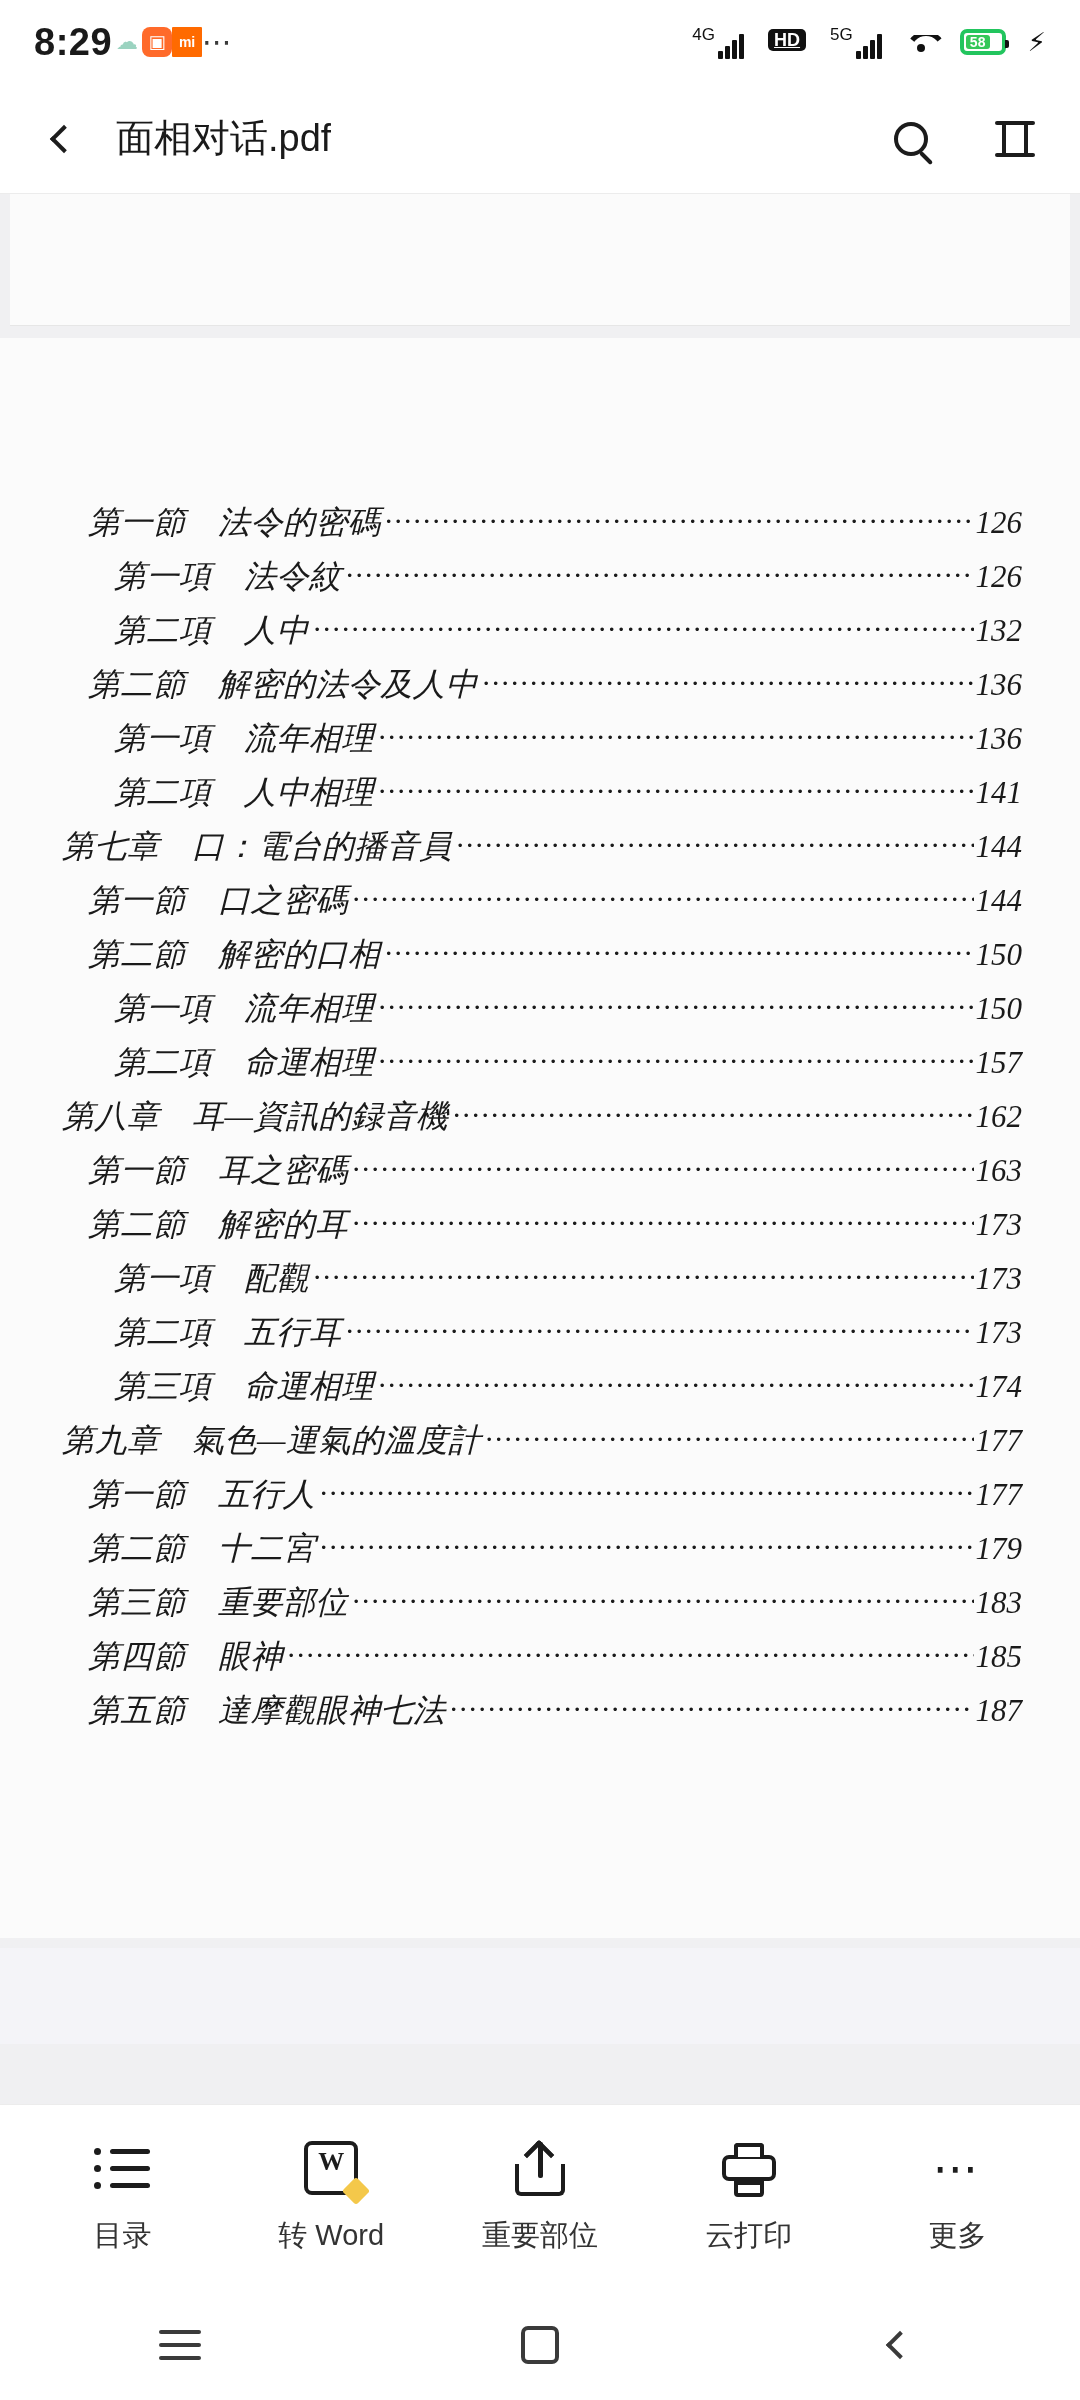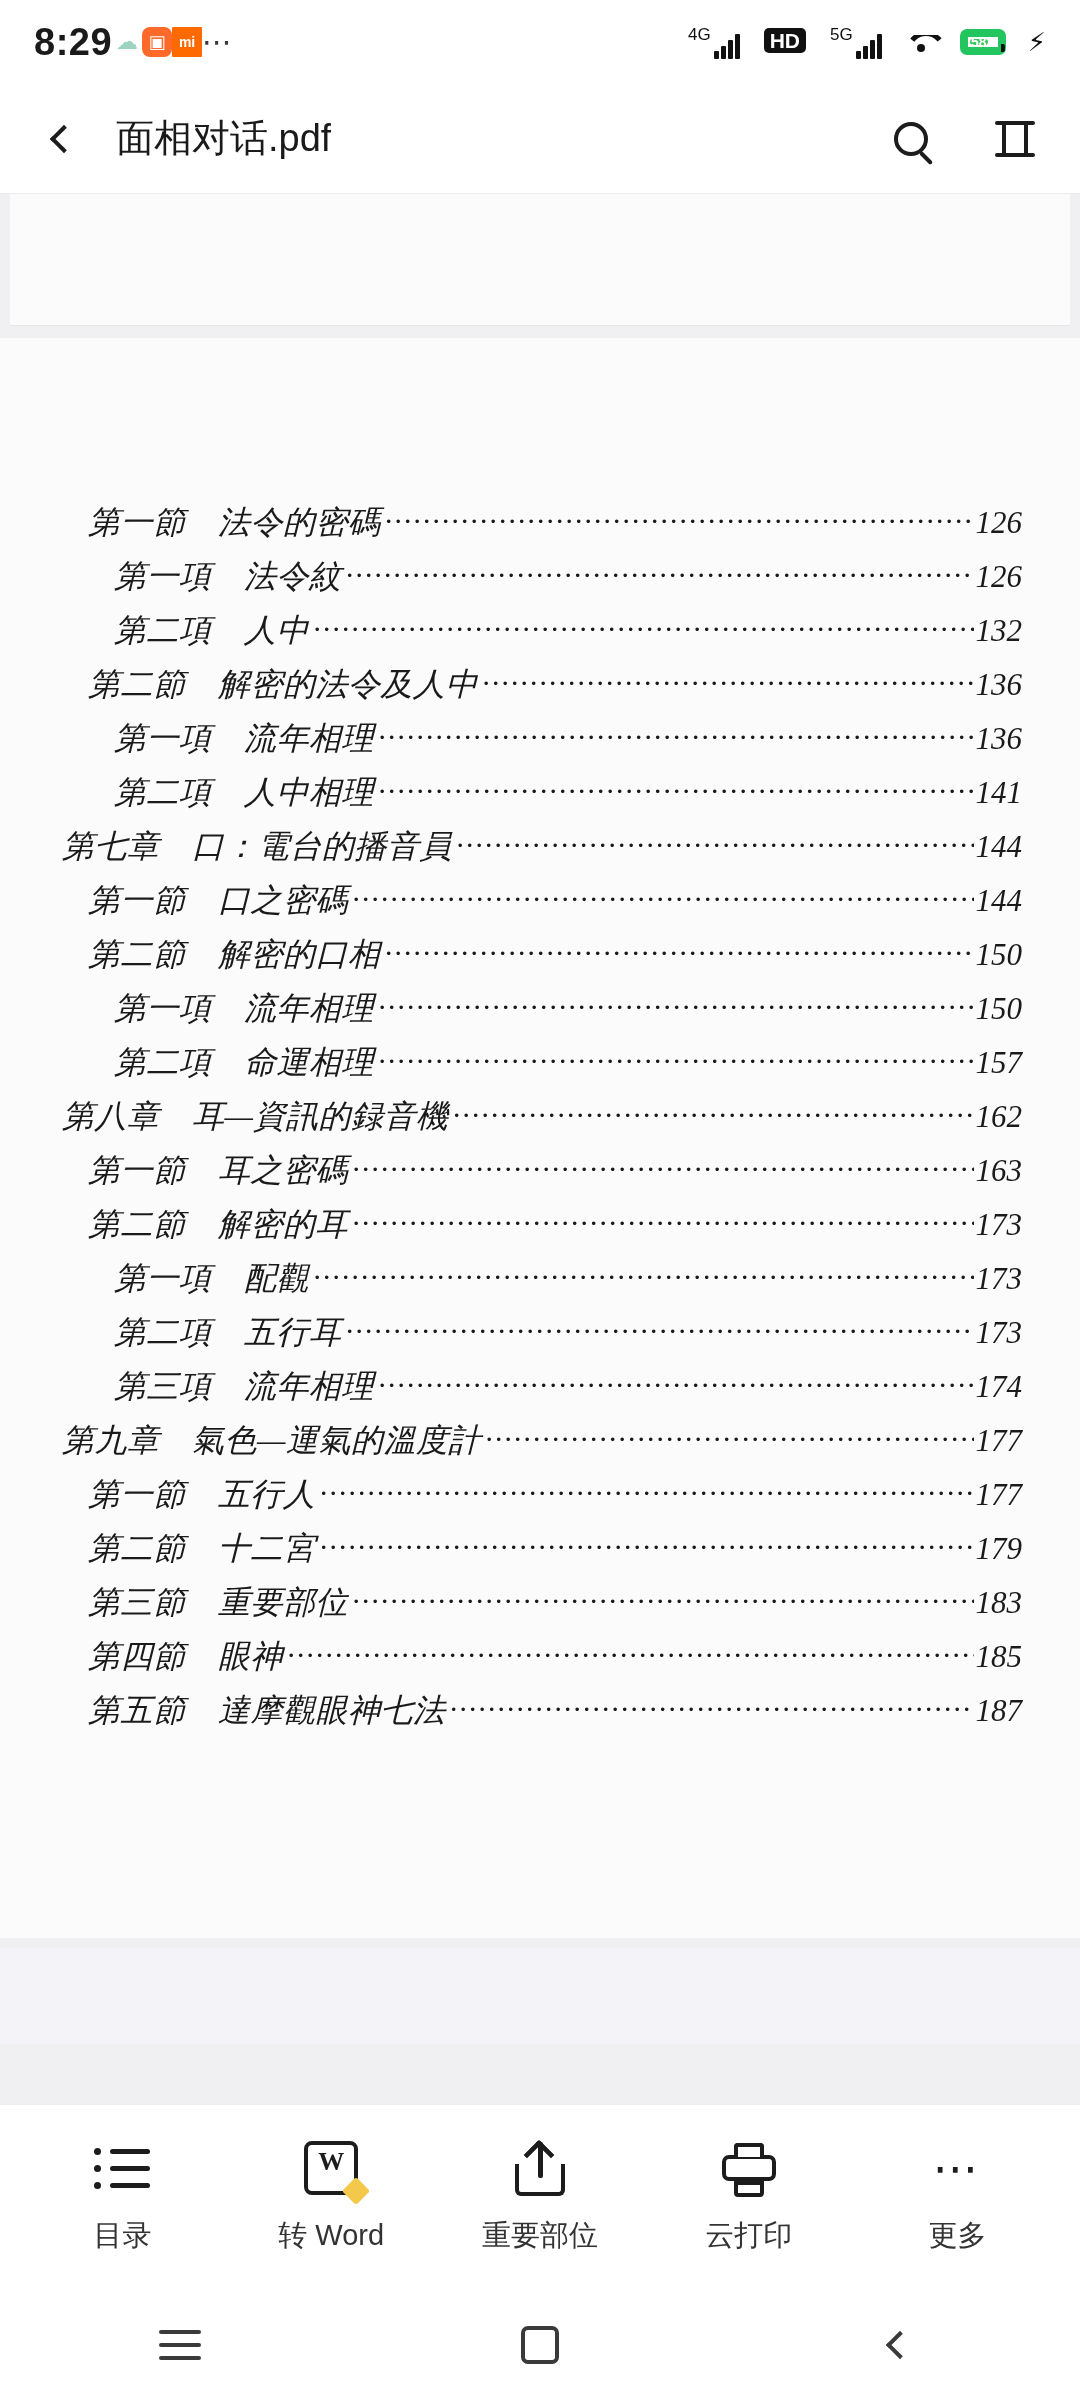--- a/index.html
+++ b/index.html
@@ -58,39 +58,40 @@
   }
   .net-group { display: flex; align-items: flex-end; gap: 3px; }
   .net-label { font-size: 17px; color: #111; margin-bottom: 14px; }
   .bars { display: flex; align-items: flex-end; gap: 2px; height: 26px; }
   .bars i { width: 5px; background: #111; display: block; border-radius: 1px; }
   .bars i:nth-child(1){ height: 8px; }
   .bars i:nth-child(2){ height: 13px; }
   .bars i:nth-child(3){ height: 19px; }
   .bars i:nth-child(4){ height: 25px; }
   .hd-badge {
-    background: #111; color: #fff; font-size: 21px; font-weight: bold;
+    background: #111; color: #fff; font-size: 18px; font-weight: bold;
     border-radius: 5px; padding: 2px 6px; line-height: 1;
     margin-bottom: 4px;
+    text-decoration: underline;
   }
   .wifi {
     width: 30px; height: 24px; position: relative; margin-bottom: 2px;
   }
   .wifi::before {
     content: ""; position: absolute; left: 0; top: 2px;
     width: 30px; height: 30px;
     border: 5px solid #111; border-radius: 50%;
     clip-path: polygon(50% 50%, 0 10%, 100% 10%);
   }
   .wifi::after {
     content: ""; position: absolute; left: 11px; top: 15px;
     width: 8px; height: 8px; background: #111; border-radius: 50%;
   }
   .battery {
-    width: 46px; height: 26px; border: 8px solid #22c55e; border-radius: 7px;
+    width: 46px; height: 26px; border: 4px solid #22c55e; border-radius: 7px;
     position: relative; display:flex; align-items:center; padding: 2px;
   }
   .battery::after {
     content:""; position:absolute; right:-7px; top: 7px;
     width: 4px; height: 8px; background:#111; border-radius: 0 2px 2px 0;
   }
   .battery .fill {
     background: #35c759; height: 100%; width: 70%; border-radius: 3px;
     color: #fff; font-size: 14px; font-weight: bold;
     display:flex; align-items:center; justify-content:center;
@@ -430,21 +431,21 @@
             <span class="lbl">第一項　配觀</span>
             <span class="dots">·····································································································</span>
             <span class="pg">173</span>
           </div>
           <div class="toc-row lvl-2">
             <span class="lbl">第二項　五行耳</span>
             <span class="dots">·····································································································</span>
             <span class="pg">173</span>
           </div>
           <div class="toc-row lvl-2">
-            <span class="lbl">第三項　流年相理</span>
+            <span class="lbl">第三項　命運相理</span>
             <span class="dots">·····································································································</span>
             <span class="pg">174</span>
           </div>
           <div class="toc-row lvl-0">
             <span class="lbl">第九章　氣色—運氣的溫度計</span>
             <span class="dots">·····································································································</span>
             <span class="pg">177</span>
           </div>
           <div class="toc-row lvl-1">
             <span class="lbl">第一節　五行人</span>

